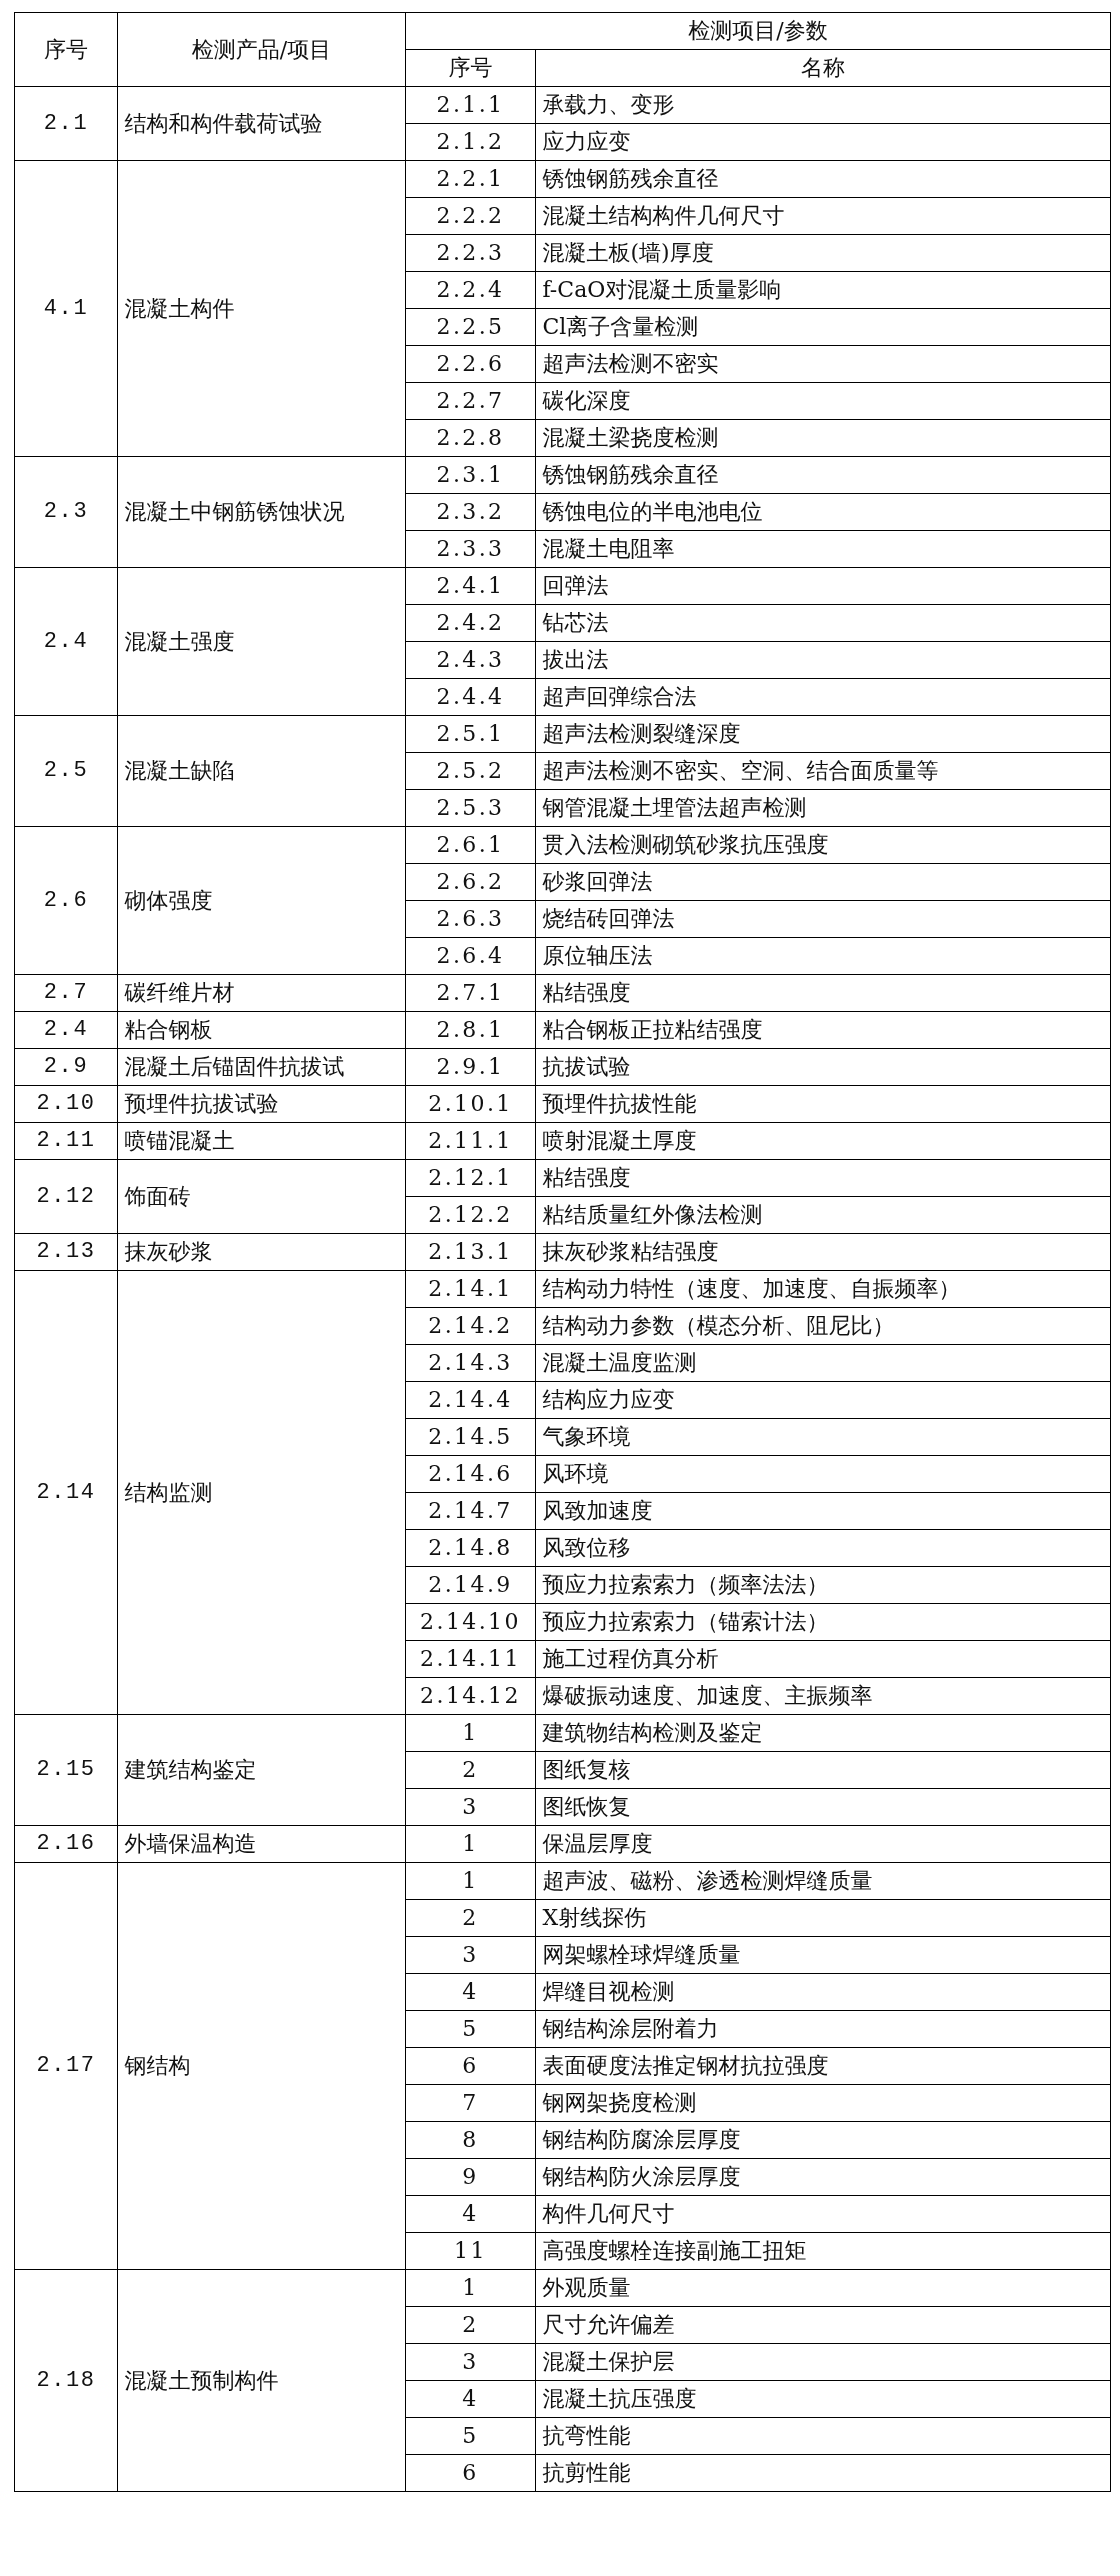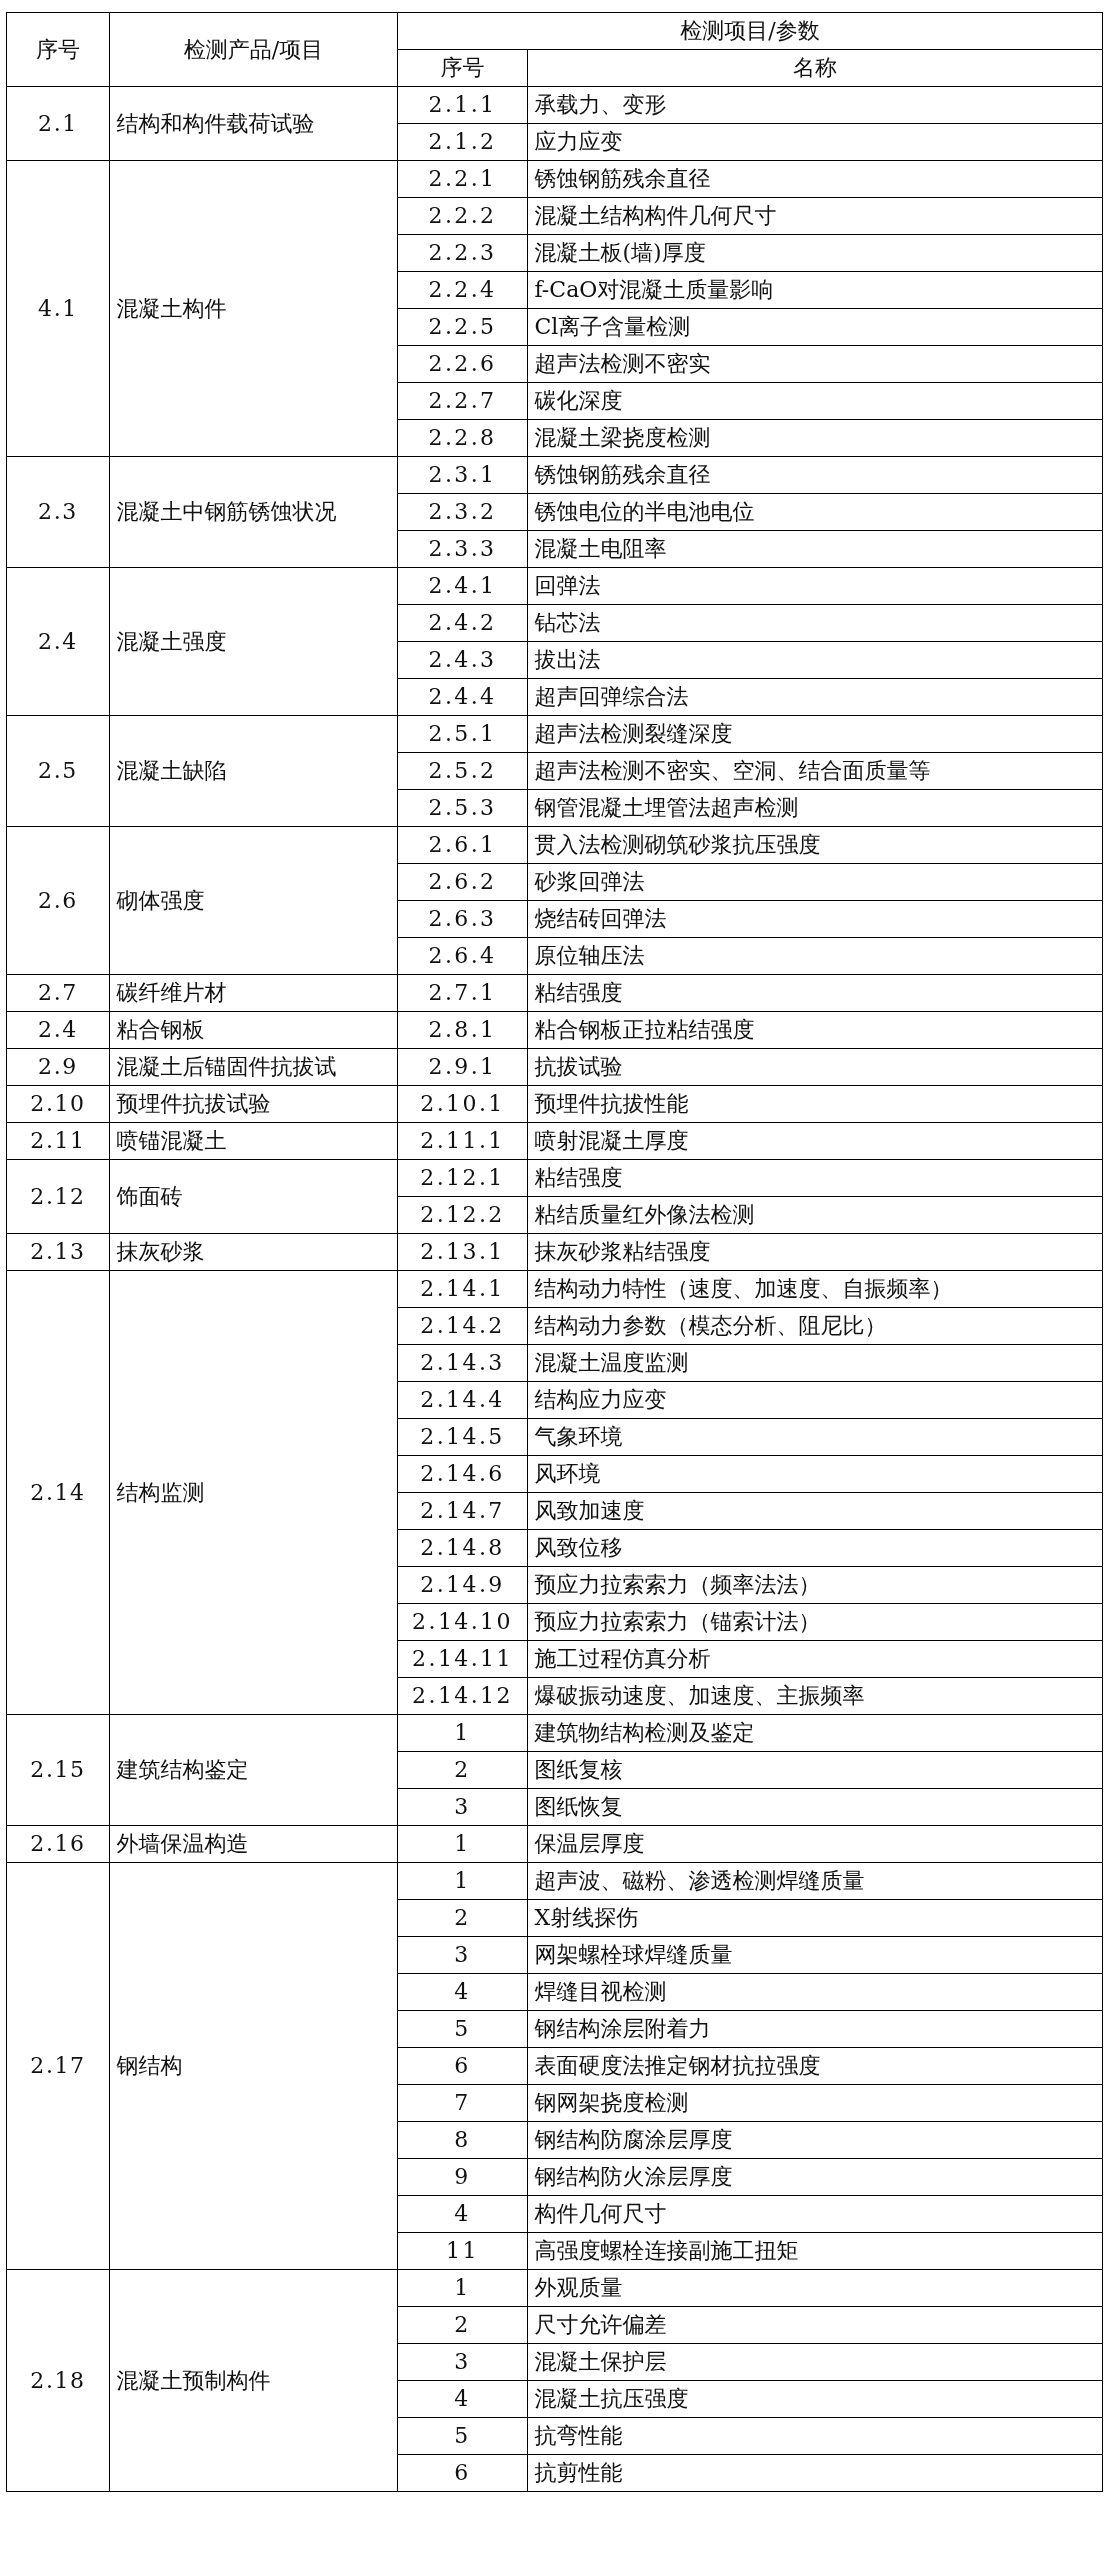--- a/index.html
+++ b/index.html
@@ -1,29 +1,29 @@
 <!DOCTYPE html>
 <html style="font-size:13px"><head>
 <meta charset="utf-8">
 <style>
   html, body { margin: 0; padding: 0; background: #ffffff; }
   body { width: 1120px; height: 2576px; position: relative; overflow: hidden;
          font-family: "DejaVu Serif", "Liberation Serif", serif; color: #111111; }
-  table.spec { position: absolute; left: 6px; top: 12.2px; width: 1096px;
+  table.spec { position: absolute; left: 14px; top: 12.2px; width: 1096px;
                border-collapse: collapse; table-layout: fixed; }
   table.spec td, table.spec th {
     border: 1.6px solid #000000; padding: 0; font-weight: normal;
     font-size: 22px; line-height: 1; height: 36px; overflow: hidden; white-space: nowrap;
   }
   col.c1 { width: 103px; } col.c2 { width: 288px; } col.c3 { width: 130px; } col.c4 { width: 575px; }
   th.h-top { height: 57px; }
   th.h-sub { height: 54px; }
   .center { text-align: center; }
   .left { text-align: left; padding-left: 6.5px !important; }
-  .num { letter-spacing: 1.6px; }
+  .num { letter-spacing: 1.6px; font-family: Liberation Mono, monospace; }
   .sub-num { letter-spacing: 2.4px; }
 </style>
 </head>
 <body>
 
 <table class="spec">
   <colgroup>
       <col class="c1">
       <col class="c2">
       <col class="c3">

